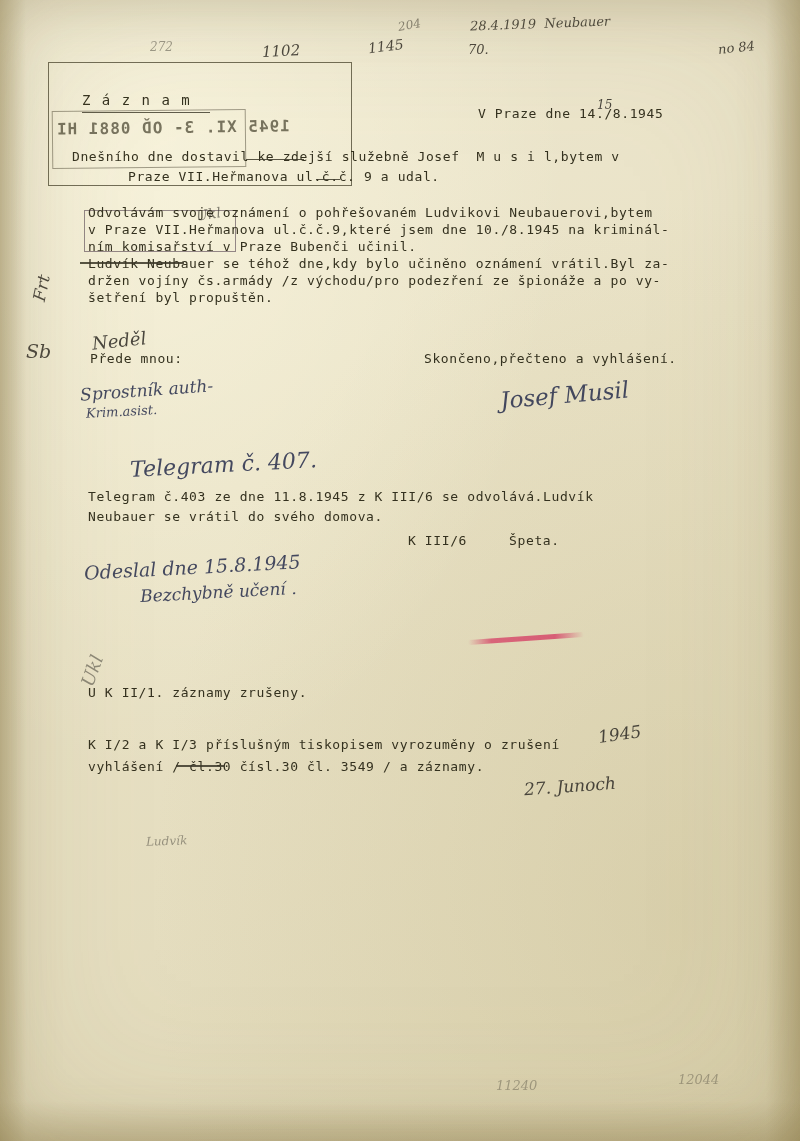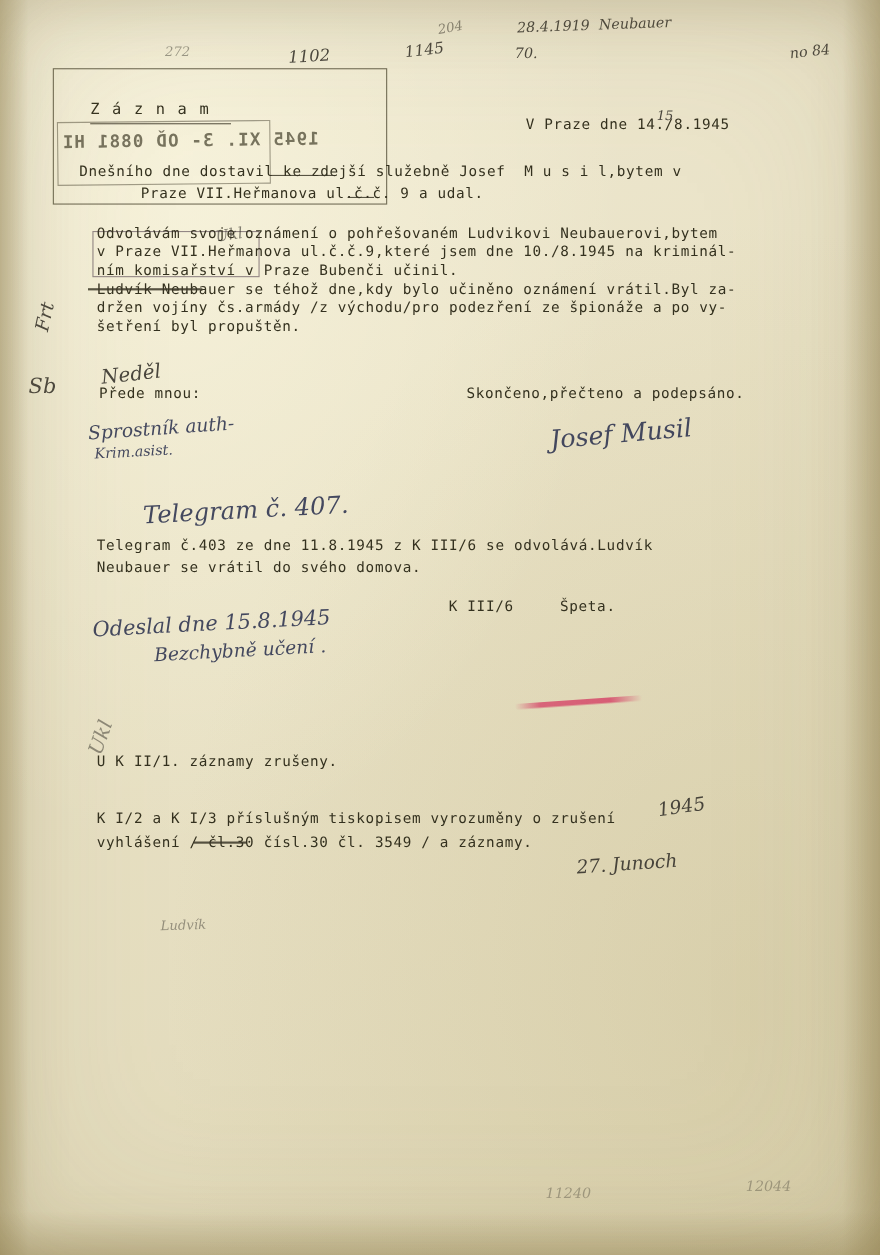--- a/index.html
+++ b/index.html
@@ -178,33 +178,33 @@
   <div class="typed" style="left:88px; top:289px;">šetření byl propuštěn.</div>
 
   <div class="strike thick" style="left:80px; top:262px; width:104px;"></div>
   <div class="hand ink-dark" style="left:196px; top:206px; font-size:14px; transform:rotate(-8deg); opacity:0.6;">Ukl</div>
 
   <div class="hand ink-dark" style="left:28px; top:278px; font-size:17px; transform:rotate(-78deg);">Frt</div>
   <div class="hand ink-dark" style="left:26px; top:340px; font-size:19px;text-align:center;">Sb</div>
   <div class="hand ink-dark" style="left:92px; top:330px; font-size:18px; transform:rotate(-6deg);">Neděl</div>
 
   <div class="typed" style="left:90px; top:350px;">Přede mnou:</div>
-  <div class="typed" style="left:424px; top:350px;">Skončeno,přečteno a podepsáno.</div>
+  <div class="typed" style="left:424px; top:350px;">Skončeno,přečteno a vyhlášení.</div>
 
   <div class="hand ink-blue" style="left:80px; top:380px; font-size:17px; transform:rotate(-4deg);">Sprostník auth-</div>
   <div class="hand ink-blue" style="left:86px; top:404px; font-size:13px; transform:rotate(-3deg);">Krim.asist.</div>
 
   <div class="hand ink-blue" style="left:500px; top:382px; font-size:23px; transform:rotate(-5deg);">Josef Musil</div>
 
   <div class="hand ink-blue" style="left:130px; top:452px; font-size:22px; transform:rotate(-3deg);">Telegram č. 407.</div>
 
   <div class="typed" style="left:88px; top:488px;text-align:center;">Telegram č.403 ze dne 11.8.1945 z K III/6 se odvolává.Ludvík</div>
   <div class="typed" style="left:88px; top:508px;">Neubauer se vrátil do svého domova.</div>
 
-  <div class="typed" style="left:408px; top:543px;">K III/6     Špeta.</div>
+  <div class="typed" style="left:408px; top:532px;">K III/6     Špeta.</div>
 
   <div class="hand ink-blue" style="left:84px; top:556px; font-size:19px; transform:rotate(-3deg);">Odeslal dne 15.8.1945</div>
   <div class="hand ink-blue" style="left:140px; top:582px; font-size:17px; transform:rotate(-3deg);">Bezchybně učení .</div>
 
   <div class="crayon" style="left:468px; top:636px; width:116px; height:5px;"></div>
 
   <div class="hand ink-dark" style="left:76px; top:660px; font-size:18px; transform:rotate(-70deg); opacity:0.5;">Ukl</div>
 
   <div class="typed" style="left:88px; top:684px;">U K II/1. záznamy zrušeny.</div>
 

